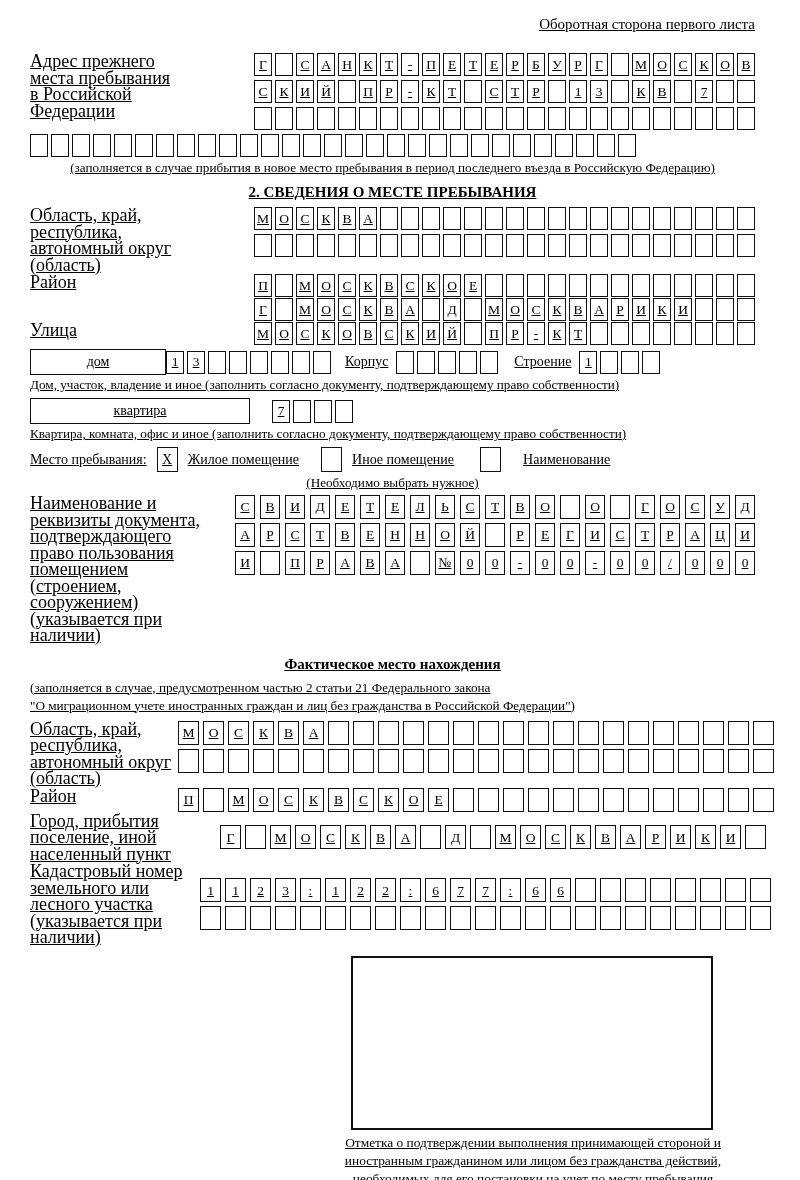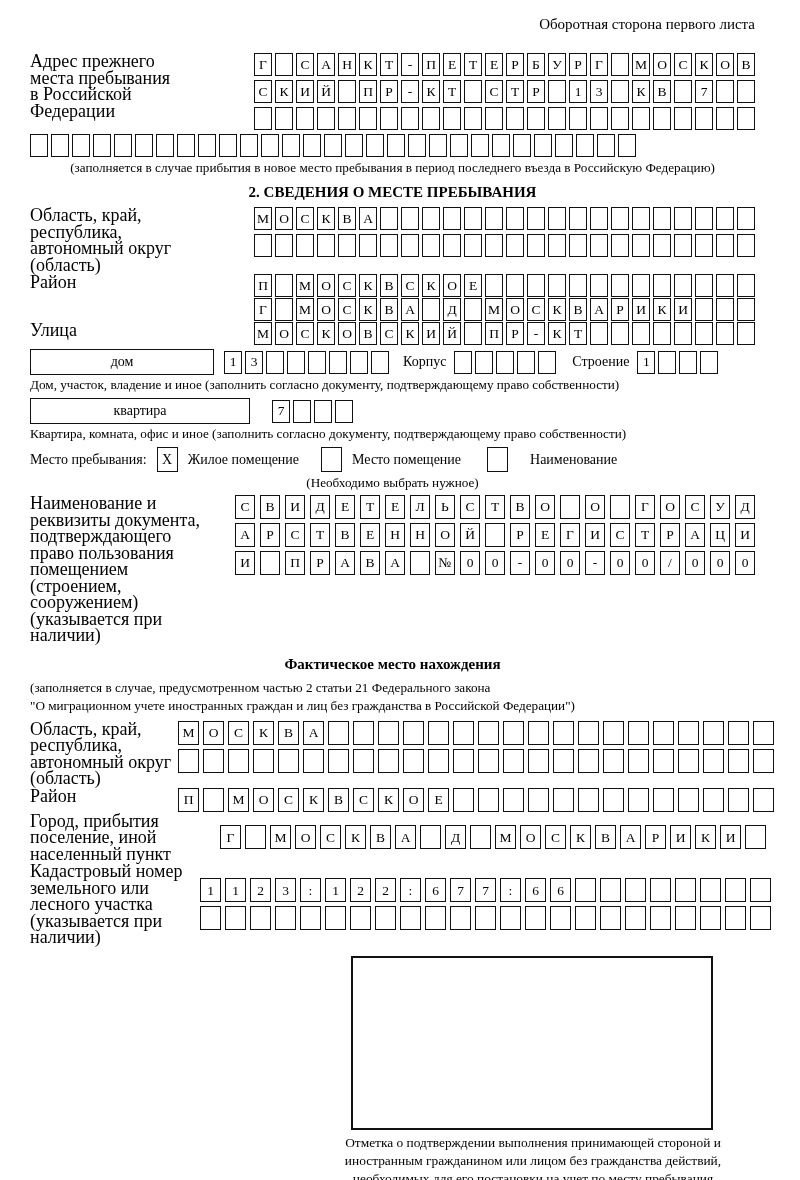--- a/index.html
+++ b/index.html
@@ -1,18 +1,18 @@
 <!DOCTYPE html>
 <html><head>
 <meta charset="utf-8">
 <style>
   html,body{margin:0;padding:0;background:#fff;}
   body{width:800px;height:1180px;overflow:hidden;color:#000;
        font-family:"Liberation Serif","DejaVu Serif",serif;}
-  .page{box-sizing:border-box;width:800px;height:1180px;padding:16px 45px 22px 30px;}
+  .page{box-sizing:border-box;width:800px;height:1180px;padding:16px 45px 22px 30px;text-decoration:underline;}
   .hdr-note{text-align:right;font-size:15px;margin-bottom:20px;}
   
   .frow{display:flex;margin:1px 0;}
   .frow.vcenter{align-items:center;}
   .flabel{font-size:18px;line-height:16.5px;flex:0 0 auto;}
   .lbl-w148{width:148px;}
   .lbl-w170{width:178px;}
   .stripcol{margin-left:auto;display:flex;flex-direction:column;gap:4px;}
   .strip{margin-left:auto;display:flex;gap:3px;}
   .cell{box-sizing:border-box;width:18px;height:23px;border:1.6px solid #111;
@@ -21,21 +21,21 @@
   .wide .cell{width:21px;height:24px;}
   .wide{gap:4px;}
   .doc .cell{width:20px;height:24px;}
   .doc{gap:5px;}
   .note{font-size:13.2px;text-align:center;margin:3px 0 2px 0;}
   .h-bold{font-size:15px;font-weight:bold;text-align:center;margin:8px 0 6px 0;}
   
   .inline-row{display:flex;align-items:center;margin:4px 0 1px 0;}
   .namebox{box-sizing:border-box;border:1.6px solid #111;height:26px;
            display:flex;align-items:center;justify-content:center;font-size:14px;}
-  .dom-box{width:184px;margin-right:10px;}
+  .dom-box{width:136px;}
   .kv-box{width:220px;margin-right:22px;}
   .mini-label{font-size:14px;margin:0 8px;}
   .caption{font-size:13.2px;margin:2px 0 5px 0;}
   
   .stay-row{display:flex;align-items:center;margin:5px 0 0 0;font-size:14px;}
   .checkbox{box-sizing:border-box;width:21px;height:25px;border:1.6px solid #111;
             display:inline-flex;align-items:center;justify-content:center;
             font-size:14px;margin:0 10px;}
   
   .fact-note{font-size:13.2px;text-align:left;line-height:18px;margin:0 0 6px 0;}
@@ -355,21 +355,21 @@
         <span class="cell"></span>
       </div>
   </div>
   <div class="caption">Квартира, комната, офис и иное (заполнить согласно документу, подтверждающему право собственности)</div>
 
   <div class="stay-row">
     <span>Место пребывания:</span>
     <span class="checkbox">X</span>
     <span>Жилое помещение</span>
     <span class="checkbox" style="margin-left:22px;"></span>
-    <span>Место помещение</span>
+    <span>Иное помещение</span>
     <span class="checkbox" style="margin-left:26px;margin-right:22px;"></span>
     <span>Наименование</span>
   </div>
   <div class="note">(Необходимо выбрать нужное)</div>
 
   <div class="frow" style="margin-top:4px;">
     <div class="flabel lbl-w170">Наименование и реквизиты документа, подтверждающего право пользования помещением (строением, сооружением) (указывается при наличии)</div>
     <div class="stripcol">
       <div class="strip doc">
           <span class="cell">С</span>

